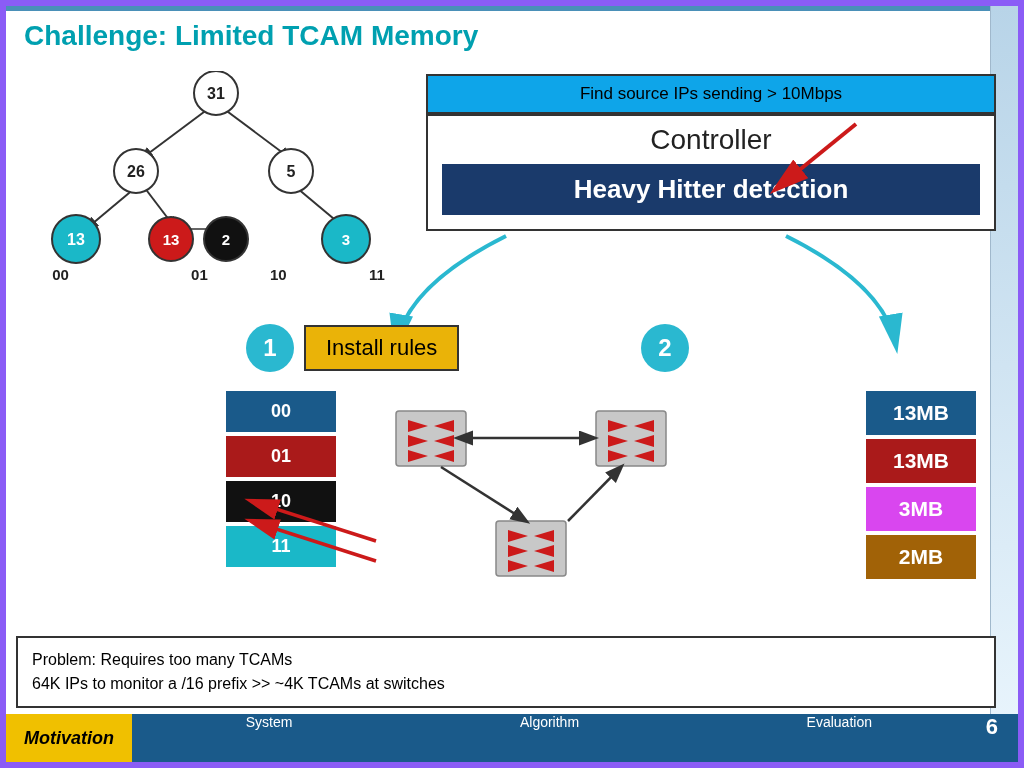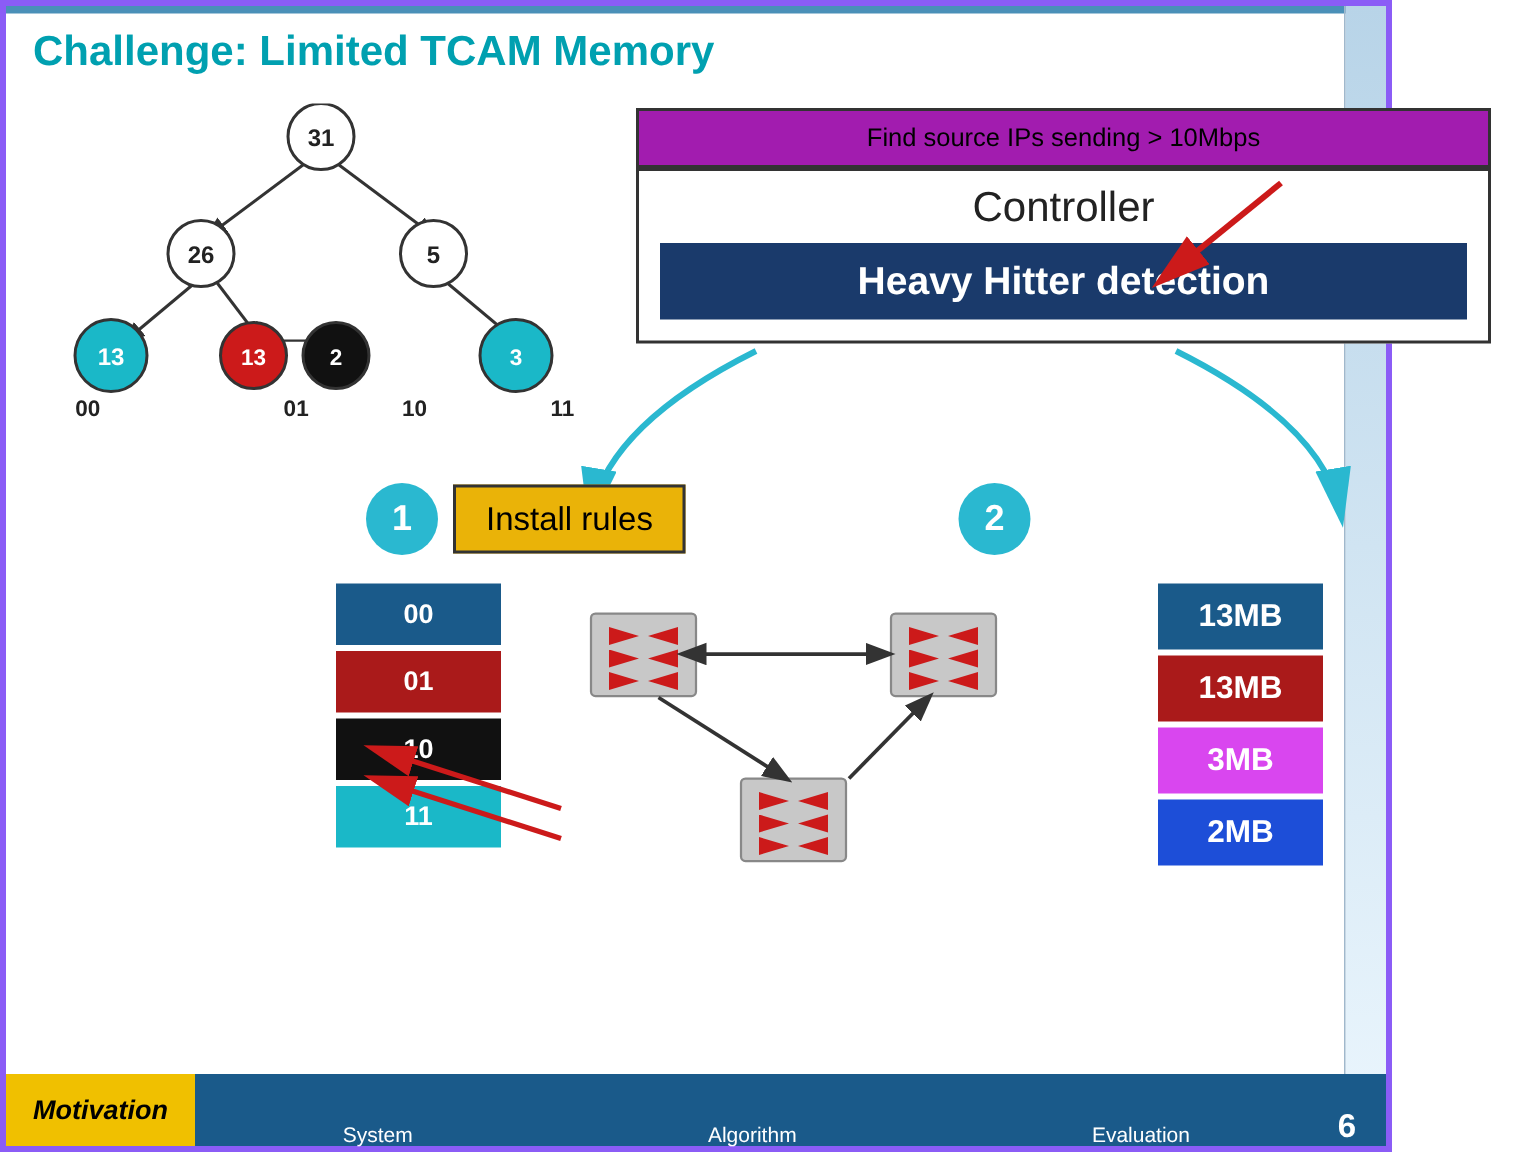--- a/index.html
+++ b/index.html
@@ -7,25 +7,25 @@
       width: 1024px;
       height: 768px;
       background: #fff;
       font-family: 'Segoe UI', Arial, sans-serif;
       overflow: hidden;
       position: relative;
     }
 
     
     .slide {
-      width: 928px;
+      width: 1024px;
       height: 768px;
       background: #fff;
       position: relative;
-      border: 4px solid #8b5cf6;
+      border: 6px solid #8b5cf6;
     }
 
     
     .right-bar {
       position: absolute;
       right: 0;
       top: 0;
       width: 28px;
       height: 720px;
       background: linear-gradient(to bottom, #b8d4e8, #e8f4fc);
@@ -82,21 +82,21 @@
       font-weight: bold;
       color: #222;
       padding-left: 5px;
     }
 
     .find-source-text {
       border: 2px solid #333;
       padding: 8px 14px;
       font-size: 17px;
       text-align: center;
-      background: #a21caf;
+      background: #0ea5e9;
       margin-bottom: 0;
     }
 
     .controller-area {
       border: 2px solid #333;
       margin-top: 0;
       padding: 8px 14px 14px;
       background: #fff;
     }
 
@@ -175,21 +175,21 @@
       padding: 10px 0;
       text-align: center;
       color: #fff;
       font-size: 21px;
       font-weight: bold;
     }
 
     .counter-13mb-1 { background: #1a5a8a; }
     .counter-13mb-2 { background: #aa1a1a; }
     .counter-3mb { background: #d946ef; }
-    .counter-2mb { background: #1d4ed8; }
+    .counter-2mb { background: #a16207; }
 
     
     .problem-box {
       position: absolute;
       bottom: 54px;
       left: 10px;
       width: 980px;
       border: 2px solid #333;
       padding: 10px 14px;
       font-size: 16px;
@@ -199,21 +199,21 @@
 
     
     .bottom-bar {
       position: absolute;
       bottom: 0;
       left: 0;
       right: 0;
       height: 48px;
       background: #1a5a8a;
       display: flex;
-      align-items: flex-end;
+      align-items: flex-start;
     }
 
     .bottom-motivation {
       background: #f0c000;
       color: #000;
       font-size: 18px;
       font-weight: bold;
       font-style: italic;
       padding: 8px 18px;
       height: 100%;
@@ -423,20 +423,24 @@
     <defs>
       <marker id="redArrow" markerWidth="10" markerHeight="10" refX="8" refY="3" orient="auto">
         <path d="M0,0 L0,6 L10,3 z" fill="#cc1a1a"></path>
       </marker>
     </defs>
 
     <line x1="370" y1="150" x2="245" y2="110" stroke="#cc1a1a" stroke-width="3.5" marker-end="url(#redArrow)"></line>
     <line x1="370" y1="170" x2="245" y2="130" stroke="#cc1a1a" stroke-width="3.5" marker-end="url(#redArrow)"></line>
   </svg>
 
+  <div class="problem-box">
+    <div>Problem: Requires too many TCAMs</div>
+    <div>64K IPs to monitor a /16 prefix &gt;&gt; ~4K TCAMs at switches</div>
+  </div>
 
   <div class="bottom-bar">
     <div class="bottom-motivation">Motivation</div>
     <div class="bottom-tabs">
       <span class="bottom-tab">System</span>
       <span class="bottom-tab">Algorithm</span>
       <span class="bottom-tab">Evaluation</span>
     </div>
     <div class="bottom-number">6</div>
   </div>

